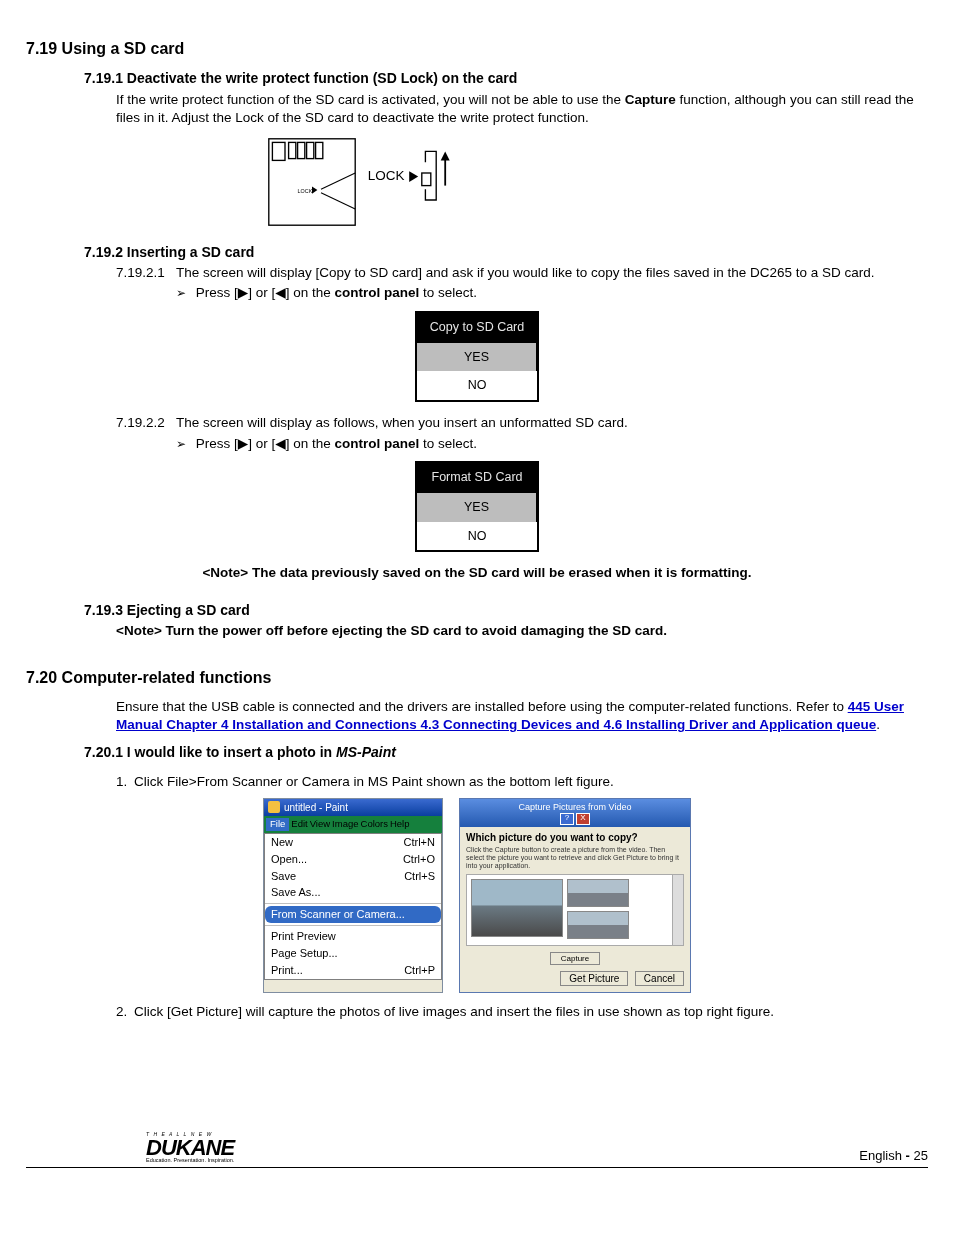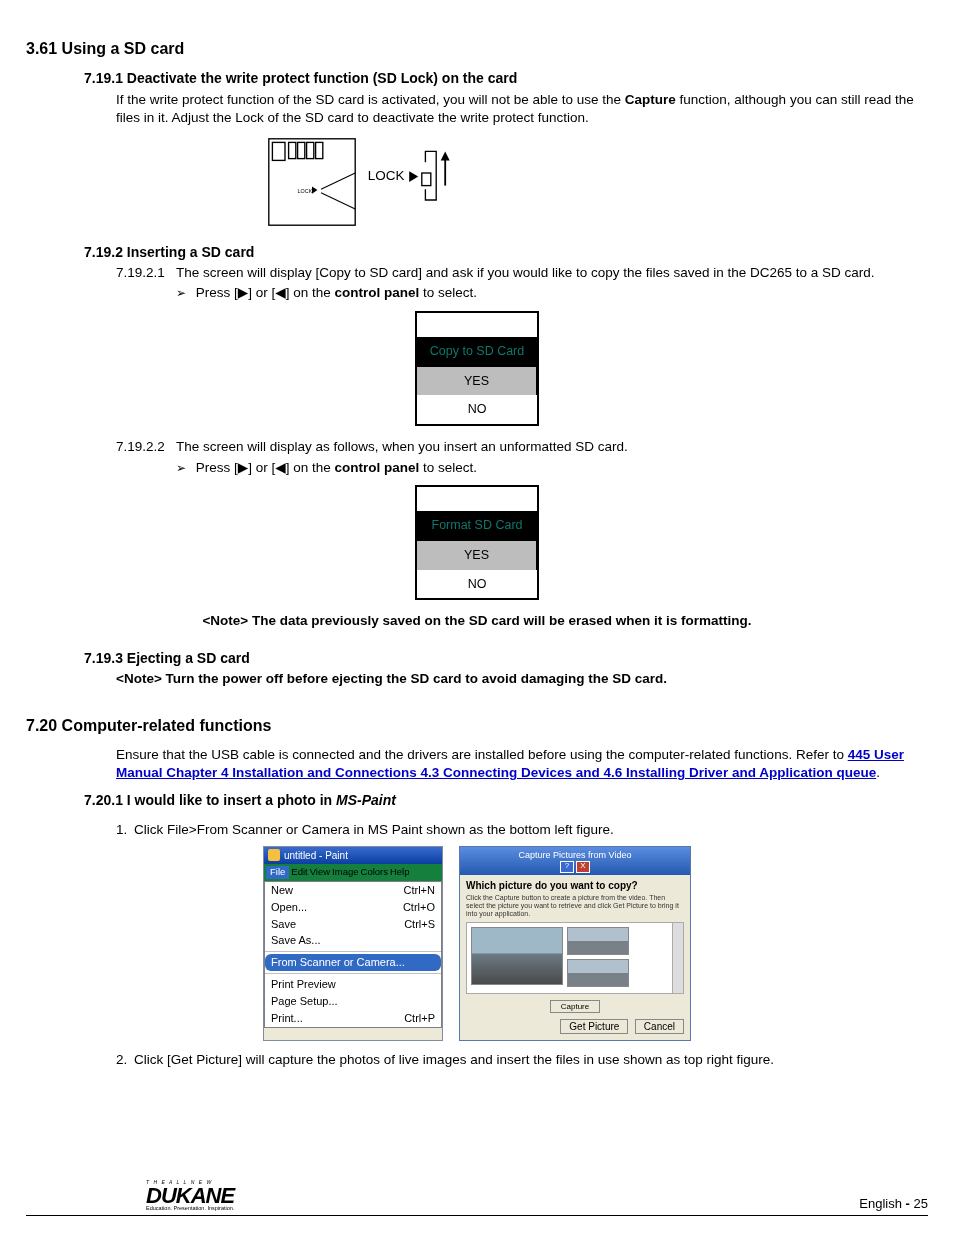--- a/index.html
+++ b/index.html
@@ -35,25 +35,24 @@
   .sdlock-svg { width: 200px; height: 90px; }
 
   
   .dlg {
     width: 120px;
     border: 2px solid #000;
     margin: 8px auto 12px auto;
   }
   .dlg-header {
     background: #000;
-    color: #0f766e;
+    color: #e5e5e5;
     text-align: center;
     font-size: 12.5px;
     padding: 6px 0;
-    margin-top: 24px;
   }
   .dlg-body {
     display: flex;
     border-top: 1px solid #000;
     flex-direction: column;
   }
   .dlg-btn {
     flex: 1;
     text-align: center;
     font-size: 12.5px;
@@ -173,21 +172,21 @@
   }
   .logo-block { padding-left: 120px; }
   .logo-tagline { font-size: 5px; letter-spacing: 1.5px; font-style: italic; }
   .logo-main { font-size: 22px; font-weight: 900; font-style: italic; letter-spacing: -1px; line-height: 0.9; }
   .logo-sub { font-size: 5.5px; }
   .pagenum { font-size: 13px; }
 </style>
 </head>
 <body>
 
-<h2>3.61 Using a SD card</h2>
+<h2>7.19 Using a SD card</h2>
 
 <h3 class="indent-1">7.19.1  Deactivate the write protect function (SD Lock) on the card</h3>
 <p class="indent-2">
   <span>If the write protect function of the SD card is activated, you will not be able to use the </span><b>Capture</b><span> function, although you can still read the files in it. Adjust the Lock of the SD card to deactivate the write protect function.</span>
 </p>
 
 <div class="sdlock-wrap">
   <svg class="sdlock-svg" viewBox="0 0 220 100">
 
     <rect x="2" y="2" width="96" height="96" fill="none" stroke="#000" stroke-width="1.5"></rect>

